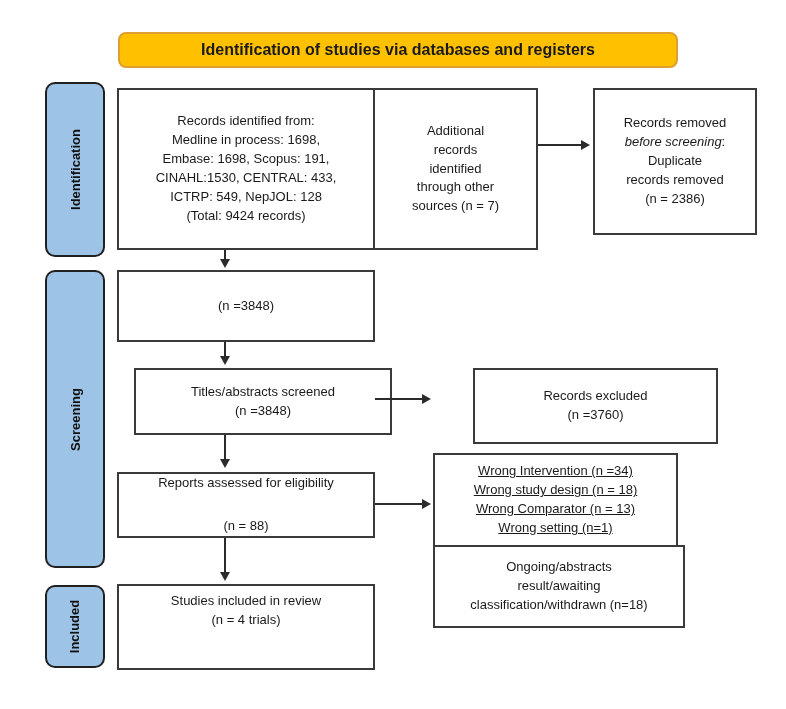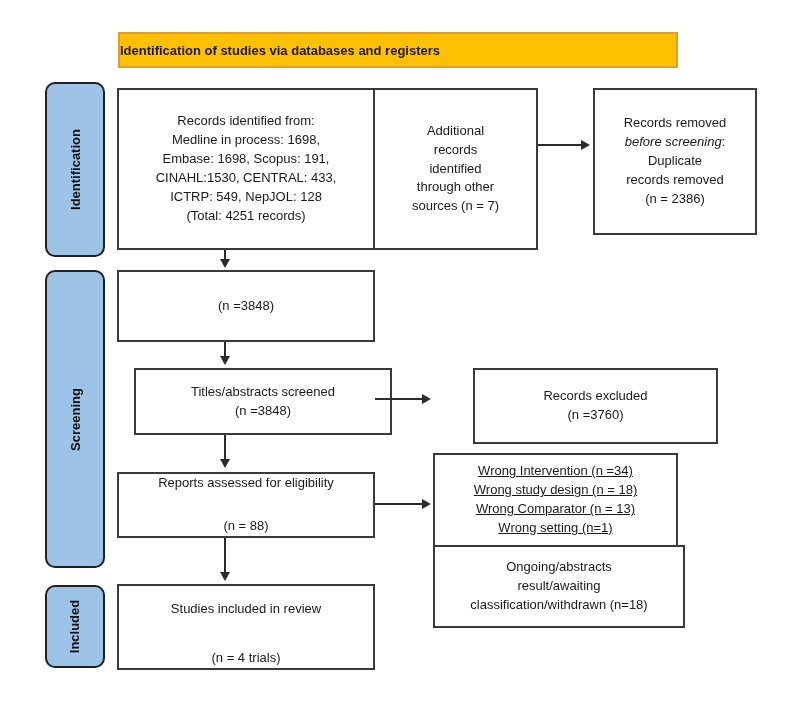--- a/index.html
+++ b/index.html
@@ -10,23 +10,23 @@
     font-family: "Liberation Sans", "DejaVu Sans", sans-serif;
     color: #1a1a1a;
     overflow: hidden;
   }
   .abs { position: absolute; box-sizing: border-box; }
 
   
   .banner {
     background: var(--banner-bg, #FFC000);
     border: 2px solid var(--banner-border, #DDA02F);
-    border-radius: 0;
-    display: flex; align-items: center; 
-    font-weight: bold; font-size: 13px;
+    border-radius: 8px;
+    display: flex; align-items: center; justify-content: center;
+    font-weight: bold; font-size: 16px;
   }
 
   
   .stage {
     background: var(--stage-bg, #9DC3E6);
     border: 2px solid #202020;
     border-radius: 10px;
     display: flex; align-items: center; justify-content: center;
   }
   .stage span {
@@ -37,21 +37,21 @@
 
   
   .fbox {
     background: #ffffff;
     border: 2px solid var(--box-border, #3A3A3A);
     display: flex; flex-direction: column;
     align-items: center; justify-content: center;
     text-align: center;
     font-size: 13px; line-height: 1.45;
   }
-  .fbox.top-align { justify-content: space-between; padding-top: 14px; }
+  .fbox.top-align { justify-content: flex-start; padding-top: 6px; }
   .ln { width: 100%; }
   .italic { font-style: italic; }
 
   
   .aline { position: absolute; background: var(--arrow, #2B2B2B); }
   .ahead-right {
     position: absolute; width: 0; height: 0;
     border-top: 5px solid transparent;
     border-bottom: 5px solid transparent;
     border-left: 9px solid var(--arrow, #2B2B2B);
@@ -81,21 +81,21 @@
   <div class="abs stage" style="left:45px; top:585px; width:60px; height:83px;">
     <span>Included</span>
   </div>
 
   <div class="abs fbox" style="left:117px; top:88px; width:258px; height:162px;">
     <div class="ln">Records identified from:</div>
     <div class="ln">Medline in process: 1698,</div>
     <div class="ln">Embase: 1698, Scopus: 191,</div>
     <div class="ln">CINAHL:1530, CENTRAL: 433,</div>
     <div class="ln">ICTRP: 549, NepJOL: 128</div>
-    <div class="ln">(Total: 4251 records)</div>
+    <div class="ln">(Total: 9424 records)</div>
   </div>
 
   <div class="abs fbox" style="left:373px; top:88px; width:165px; height:162px;">
     <div class="ln">Additional</div>
     <div class="ln">records</div>
     <div class="ln">identified</div>
     <div class="ln">through other</div>
     <div class="ln">sources (n = 7)</div>
   </div>
 

